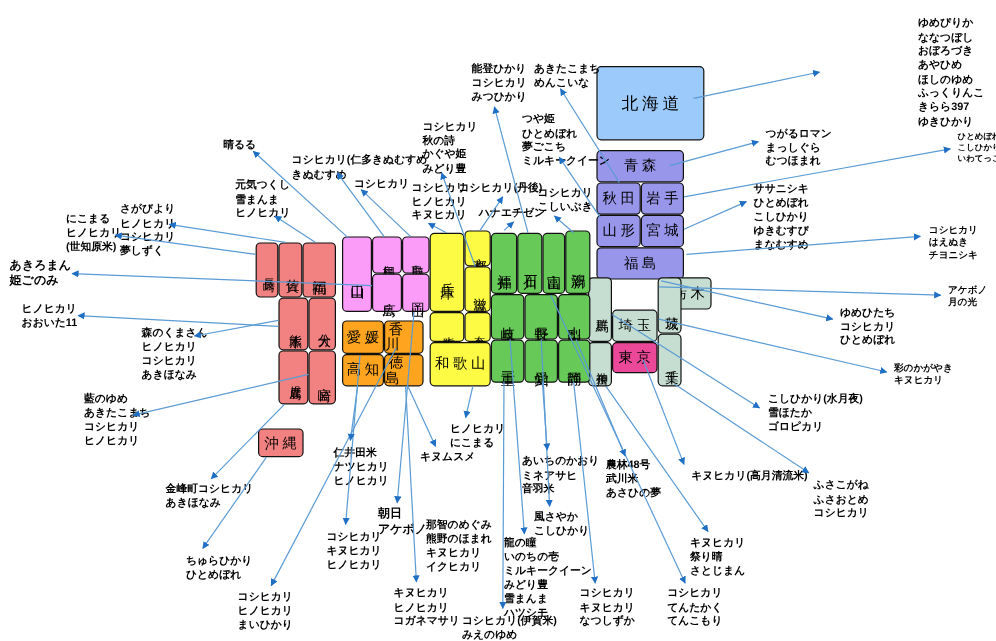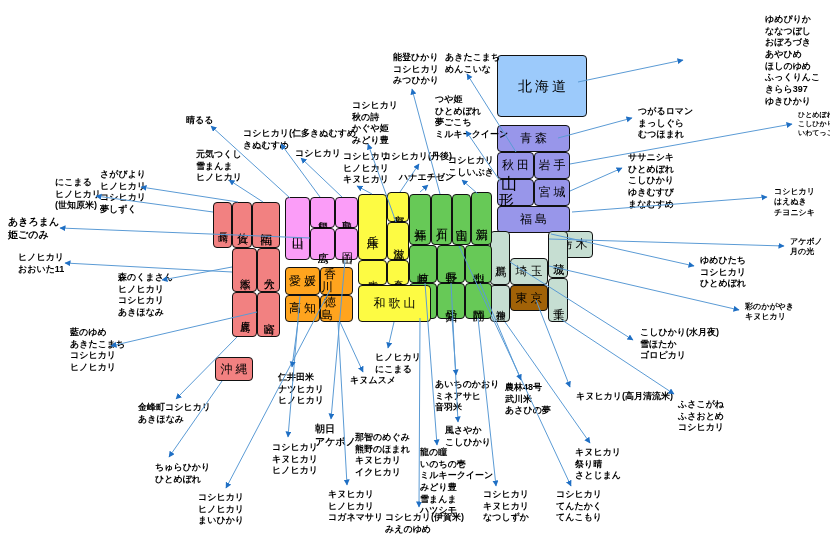--- a/index.html
+++ b/index.html
@@ -15,46 +15,46 @@
 </style>
 </head>
 <body>
 
 <div class="stage">
   <div id="map">
       <div class="cell" style="left: 497px; top: 55px; width: 90px; height: 62px; background: rgb(156, 202, 251); font-size: 14px;">北海道</div>
       <div class="cell" style="left: 497px; top: 125px; width: 73px; height: 27px; background: rgb(152, 150, 234); font-size: 12px;">青森</div>
       <div class="cell" style="left: 497px; top: 152px; width: 37px; height: 27px; background: rgb(152, 150, 234); font-size: 12px;">秋田</div>
       <div class="cell" style="left: 534px; top: 152px; width: 36px; height: 27px; background: rgb(152, 150, 234); font-size: 12px;">岩手</div>
-      <div class="cell" style="left: 497px; top: 179px; width: 37px; height: 27px; background: rgb(152, 150, 234); font-size: 16px;">山形</div>
+      <div class="cell" style="left: 497px; top: 179px; width: 37px; height: 27px; background: rgb(152, 150, 234); font-size: 12px;">山形</div>
       <div class="cell" style="left: 534px; top: 179px; width: 36px; height: 27px; background: rgb(152, 150, 234); font-size: 12px;">宮城</div>
       <div class="cell" style="left: 497px; top: 206px; width: 73px; height: 27px; background: rgb(152, 150, 234); font-size: 12px;">福島</div>
       <div class="cell v" style="left: 490px; top: 231px; width: 20px; height: 54px; background: rgb(198, 222, 210); font-size: 11px;">群馬</div>
       <div class="cell" style="left: 510px; top: 231px; width: 38px; height: 27px; background: rgb(198, 222, 210); font-size: 12px; margin-left: 45px;">栃木</div>
       <div class="cell" style="left: 510px; top: 258px; width: 38px; height: 27px; background: rgb(198, 222, 210); font-size: 12px;">埼玉</div>
       <div class="cell v" style="left: 548px; top: 231px; width: 20px; height: 47px; background: rgb(198, 222, 210); font-size: 11px;">茨城</div>
       <div class="cell v" style="left: 490px; top: 285px; width: 20px; height: 37px; background: rgb(198, 222, 210); font-size: 10px;">神奈川</div>
-      <div class="cell" style="left: 510px; top: 285px; width: 38px; height: 26px; background: #a16207; font-size: 12px;">東京</div>
+      <div class="cell" style="left: 510px; top: 285px; width: 38px; height: 26px; background: #ec4899; font-size: 12px;">東京</div>
       <div class="cell v" style="left: 548px; top: 278px; width: 20px; height: 44px; background: rgb(198, 222, 210); font-size: 11px;">千葉</div>
       <div class="cell v" style="left: 409px; top: 194px; width: 22px; height: 51px; background: rgb(103, 201, 87); font-size: 12px;">福井</div>
       <div class="cell v" style="left: 431px; top: 194px; width: 21px; height: 51px; background: rgb(103, 201, 87); font-size: 12px;">石川</div>
       <div class="cell v" style="left: 452px; top: 194px; width: 19px; height: 51px; background: rgb(103, 201, 87); font-size: 12px;">富山</div>
       <div class="cell v" style="left: 471px; top: 192px; width: 21px; height: 53px; background: rgb(103, 201, 87); font-size: 12px;">新潟</div>
       <div class="cell v" style="left: 409px; top: 245px; width: 28px; height: 38px; background: rgb(103, 201, 87); font-size: 12px;">岐阜</div>
       <div class="cell v" style="left: 437px; top: 245px; width: 28px; height: 38px; background: rgb(103, 201, 87); font-size: 12px;">長野</div>
       <div class="cell v" style="left: 465px; top: 245px; width: 27px; height: 38px; background: rgb(103, 201, 87); font-size: 12px;">山梨</div>
       <div class="cell v" style="left: 409px; top: 283px; width: 28px; height: 36px; background: rgb(103, 201, 87); font-size: 12px;">三重</div>
       <div class="cell v" style="left: 437px; top: 283px; width: 28px; height: 36px; background: rgb(103, 201, 87); font-size: 12px;">愛知</div>
       <div class="cell v" style="left: 465px; top: 283px; width: 27px; height: 36px; background: rgb(103, 201, 87); font-size: 12px;">静岡</div>
       <div class="cell v" style="left: 358px; top: 194px; width: 29px; height: 66px; background: rgb(253, 251, 67); font-size: 12px;">兵庫</div>
       <div class="cell v" style="left: 387px; top: 192px; width: 22px; height: 30px; background: rgb(253, 251, 67); font-size: 11px;">京都</div>
       <div class="cell v" style="left: 387px; top: 222px; width: 22px; height: 38px; background: rgb(253, 251, 67); font-size: 11px;">滋賀</div>
       <div class="cell v" style="left: 358px; top: 260px; width: 29px; height: 25px; background: rgb(253, 251, 67); font-size: 10px;">大阪</div>
       <div class="cell v" style="left: 387px; top: 260px; width: 22px; height: 25px; background: rgb(253, 251, 67); font-size: 10px;">奈良</div>
-      <div class="cell" style="left: 358px; top: 285px; width: 73px; height: 37px; background: rgb(253, 251, 67); font-size: 12px;">和歌山</div>
+      <div class="cell" style="left: 358px; top: 285px; width: 51px; height: 37px; background: rgb(253, 251, 67); font-size: 12px;">和歌山</div>
       <div class="cell v" style="left: 285px; top: 197px; width: 25px; height: 63px; background: rgb(251, 157, 248); font-size: 12px;">山口</div>
       <div class="cell v" style="left: 310px; top: 197px; width: 25px; height: 31px; background: rgb(251, 157, 248); font-size: 11px;">島根</div>
       <div class="cell v" style="left: 335px; top: 197px; width: 23px; height: 31px; background: rgb(251, 157, 248); font-size: 11px;">鳥取</div>
       <div class="cell v" style="left: 310px; top: 228px; width: 25px; height: 32px; background: rgb(251, 157, 248); font-size: 11px;">広島</div>
       <div class="cell v" style="left: 335px; top: 228px; width: 23px; height: 32px; background: rgb(251, 157, 248); font-size: 11px;">岡山</div>
       <div class="cell" style="left: 285px; top: 267px; width: 35px; height: 28px; background: rgb(255, 164, 30); font-size: 12px;">愛媛</div>
       <div class="cell" style="left: 320px; top: 267px; width: 33px; height: 28px; background: rgb(255, 164, 30); font-size: 12px;">香川</div>
       <div class="cell" style="left: 285px; top: 295px; width: 35px; height: 27px; background: rgb(255, 164, 30); font-size: 12px;">高知</div>
       <div class="cell" style="left: 320px; top: 295px; width: 33px; height: 27px; background: rgb(255, 164, 30); font-size: 12px;">徳島</div>
       <div class="cell v" style="left: 213px; top: 202px; width: 19px; height: 46px; background: rgb(242, 129, 129); font-size: 10px;">長崎</div>

